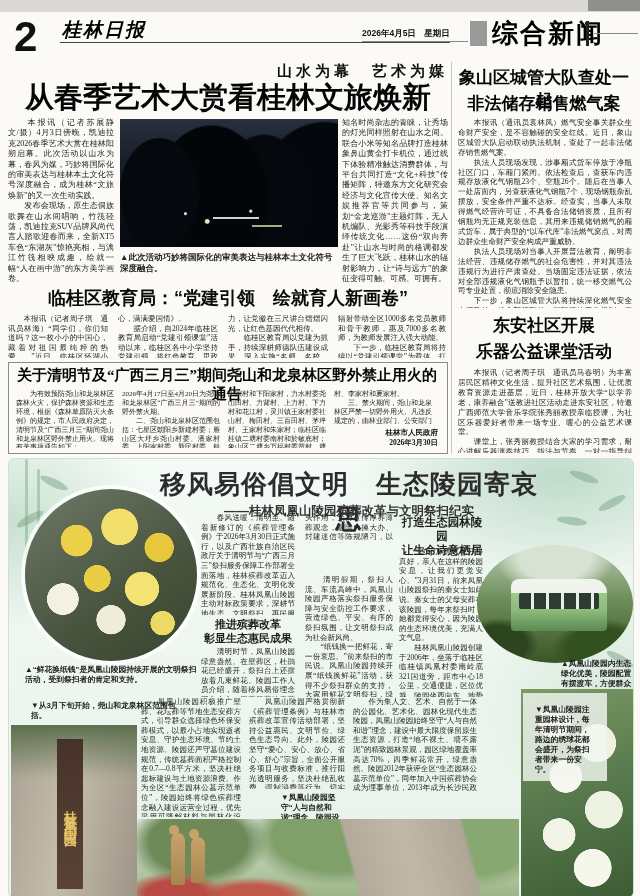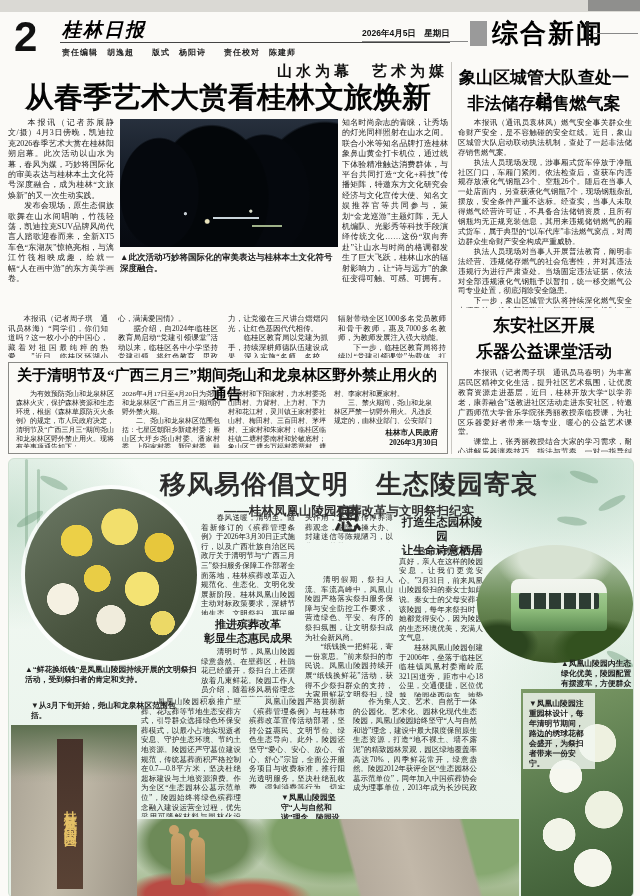--- a/index.html
+++ b/index.html
@@ -106,21 +106,21 @@
     background:repeating-linear-gradient(90deg,#2d3c33 0 12px,#e8ede4 12px 15px);border-radius:2px;}
   .hydrangea{position:absolute;left:512px;top:230px;width:112px;height:208px;
     background:
       radial-gradient(26px 26px at 30% 16%,#f3f5e9 62%,transparent 64%),
       radial-gradient(30px 30px at 68% 26%,#eef1e0 62%,transparent 64%),
       radial-gradient(26px 26px at 40% 42%,#f6f7ee 62%,transparent 64%),
       radial-gradient(30px 30px at 74% 58%,#eef2e1 62%,transparent 64%),
       radial-gradient(26px 26px at 34% 70%,#f2f4e8 62%,transparent 64%),
       radial-gradient(30px 30px at 64% 86%,#f5f6ec 62%,transparent 64%),
       linear-gradient(160deg,#7c9a66,#55764a 55%,#3e5c35);}
-  .caption-hydrangea-box{position:absolute;left:514px;top:234px;width:60px;height:64px;background:rgba(241,247,240,.82);padding:6px;}
+  .caption-hydrangea-box{position:absolute;left:514px;top:234px;width:60px;height:64px;background:rgba(241,247,240,.82);padding:12px;}
   .strip-photo{position:absolute;left:128px;top:360px;width:382px;height:78px;
     background:
       linear-gradient(75deg,transparent 55%,#b4aa9c 56%,#c2b8a9 70%,#b0a698 85%,transparent 86%),
       radial-gradient(50px 22px at 10% 96%,#b84b44 60%,transparent),
       radial-gradient(60px 20px at 30% 100%,#c25a4b 60%,transparent),
       radial-gradient(70px 45px at 16% 30%,#6d8a58 70%,transparent),
       radial-gradient(90px 50px at 52% 22%,#7fa068 70%,transparent),
       radial-gradient(80px 48px at 88% 28%,#87a871 70%,transparent),
       linear-gradient(180deg,#dfe5dc 0%,#c6d4bd 40%,#9db486 100%);}
   .giraffe{position:absolute;width:14px;height:52px;border-radius:7px 7px 3px 3px;background:linear-gradient(#c9a26a,#a8854f);}
@@ -131,41 +131,41 @@
 </head>
 <body>
 
 <div class="page">
   <div class="scan-top"></div>
   <div class="scan-mark"></div>
 
   <div class="page-number">2</div>
   <div class="masthead">桂林日报</div>
   <div class="masthead-rule"></div>
-  <div class="credits">责任编辑　胡逸超　　版式　杨阳诗　　责任校对　陈建师</div>
   <div class="issue-date">2026年4月5日　星期日</div>
   <div class="date-rule"></div>
   <div class="section-marker"></div>
   <div class="section-title">综合新闻</div>
   <div class="section-bar"></div>
   <div class="section-rule"></div>
 
   <div class="v-divider"></div>
 
   <div class="a1-kicker">山水为幕　艺术为媒</div>
   <div class="a1-headline">从春季艺术大赏看桂林文旅焕新</div>
   <div class="col a1-col1">　　本报讯（记者苏展静　文/摄）4月3日傍晚，凯迪拉克2026春季艺术大赏在桂林阳朔启幕。此次活动以山水为幕，春风为媒，巧妙将国际化的审美表达与桂林本土文化符号深度融合，成为桂林“文旅焕新”的又一次生动实践。
 　　发布会现场，原生态侗族歌舞在山水间唱响，竹筏轻荡，凯迪拉克SUV品牌风尚代言人踏歌迎春而来，全新XT5车色“东湖灰”惊艳亮相，与漓江竹筏相映成趣，绘就一幅“人在画中游”的东方美学画卷。
 　　凯迪拉克方面表示，桂林春山含黛，漓江迂回，是韩愈笔下“江作青罗带，山如碧玉簪”的千古画境。本次活动择址桂林，既是对东方美学的诚挚致敬，亦是对品牌百年底蕴与自由探索精神的全新诠释。
 　　近年来，桂林以文旅融合为突破口，推动城市文旅消费向时尚化、年轻化、国际化全面转型。此前，时尚品牌将桂林山水搬进全球门店的橱窗，吸引众多国际知名品牌与</div>
   <div class="art-photo"></div>
   <div class="caption a1-caption">▲此次活动巧妙将国际化的审美表达与桂林本土文化符号深度融合。</div>
   <div class="col a1-col2">知名时尚杂志的青睐，让秀场的灯光同样照射在山水之间。联合小米等知名品牌打造桂林象鼻山黄金打卡机位，通过线下体验精准触达消费群体，与平台共同打造“文化+科技”传播矩阵，特邀东方文化研究会经济与文化宣传大使、知名文娱推荐官等共同参与，策划“金龙巡游”主题灯阵，无人机编队、光影秀等科技手段演绎传统文化……这份“双向奔赴”让山水与时尚的格调都发生了巨大飞跃，桂林山水的辐射影响力，让“诗与远方”的象征变得可触、可感、可拥有。
 　　当前，桂林正全面推进“文旅焕新”，一系列具有国际影响力的文旅活动的落地，将在不断丰富桂林文旅产品供给的同时，展示桂林国际化城市的独特魅力，为桂林在文旅融合新赛道上持续“出圈”积累有益经验。</div>
 
+  <div class="a2-headline">临桂区教育局：“党建引领　绘就育人新画卷”</div>
   <div class="col a2-col" style="left:8px;">　　本报讯（记者周子琪　通讯员林海）“同学们，你们知道吗？这一枚小小的中国心，藏着对祖国最纯粹的热爱……”近日，临桂区环湖小学副校长杨洁站在多媒体教室中央，声情并茂地执教道德与法治示范课《小小中国</div>
   <div class="col a2-col" style="left:118px;">心，满满爱国情》。
 　　据介绍，自2024年临桂区教育局启动“党建引领课堂”活动以来，临桂区各中小学坚持党建引领，将红色教育、思政教育、非遗文化与民族团结教育深度融合，凝聚党建合</div>
   <div class="col a2-col" style="left:228px;">力，让党徽在三尺讲台熠熠闪光，让红色基因代代相传。
 　　临桂区教育局以党建为抓手，持续深耕师德队伍建设成果，深入实施“名师、名校、名校长”培育工程，依托“青蓝工程”师徒结对，</div>
   <div class="col a2-col" style="left:338px;width:108px;">辐射带动全区1000多名党员教师和骨干教师，惠及7000多名教师，为教师发展注入强大动能。
 　　下一步，临桂区教育局将持续以“党建引领课堂”为载体，打造党建育人品牌，不断推动党建工作与立德树人深度融合，努力办好人民满意的教育。</div>
 
   <div class="notice-box"></div>
   <div class="notice-headline">关于清明节及“广西三月三”期间尧山和龙泉林区野外禁止用火的通告</div>

